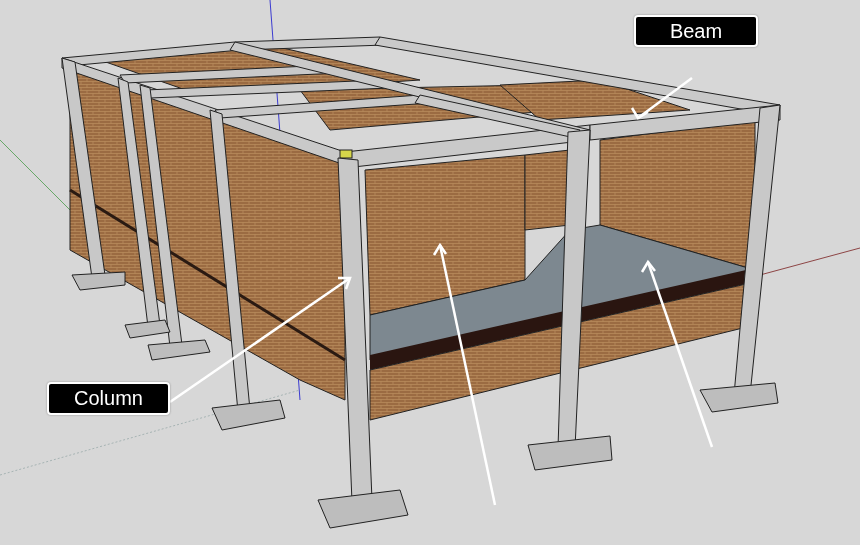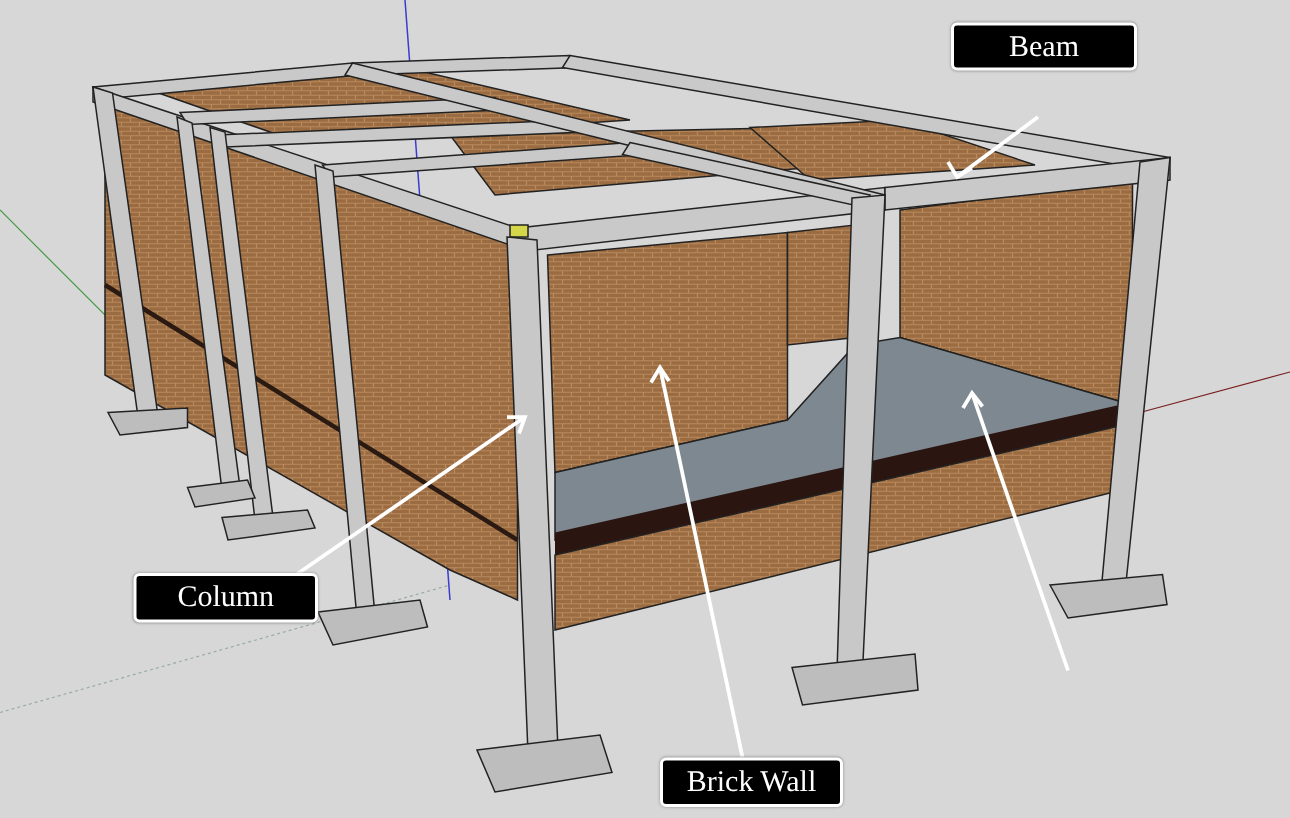--- a/index.html
+++ b/index.html
@@ -1,20 +1,20 @@
 <!DOCTYPE html>
 <html><head>
 <meta charset="utf-8">
 <style>
   html,body{margin:0;padding:0;}
   body{width:860px;height:545px;overflow:hidden;background:#d8d8d8;font-family:"Liberation Sans",sans-serif;}
   #stage{position:relative;width:860px;height:545px;background:#d7d7d7;}
   svg{position:absolute;left:0;top:0;}
   .label{position:absolute;background:#000;color:#fff;border:2px solid #fff;border-radius:4px;
-    box-shadow:0 0 2px #888;font-family:Liberation Serif, serif;font-size:20px;
+    box-shadow:0 0 2px #888;font-family:Liberation Sans, sans-serif;font-size:20px;
     display:flex;align-items:center;justify-content:center;box-sizing:border-box;}
 </style>
 </head>
 <body>
 
 <div id="stage">
   <svg width="860" height="545" viewBox="0 0 860 545">
     <defs>
       <pattern id="brick" width="12" height="6" patternUnits="userSpaceOnUse">
         <rect width="12" height="6" fill="#9b6b42"></rect>
@@ -85,15 +85,14 @@
       <line x1="170" y1="402" x2="350" y2="278"></line>
       <polyline points="338,278 350,278 346,289"></polyline>
       <line x1="495" y1="505" x2="440" y2="245"></line>
       <polyline points="434,255 440,245 446,254"></polyline>
       <line x1="712" y1="447" x2="648" y2="262"></line>
       <polyline points="642,272 648,262 655,271"></polyline>
     </g>
   </svg>
 
   <div class="label" style="left:634px;top:15px;width:124px;height:32px;">Beam</div>
-  <div class="label" style="left:47px;top:382px;width:123px;height:33px;margin-left:42px;">Column</div>
-  <div class="label" style="left:440px;top:505px;width:122px;height:33px;">Brick Wall</div>
+  <div class="label" style="left:47px;top:382px;width:123px;height:33px;">Column</div>
 </div>
 
 </body></html>

